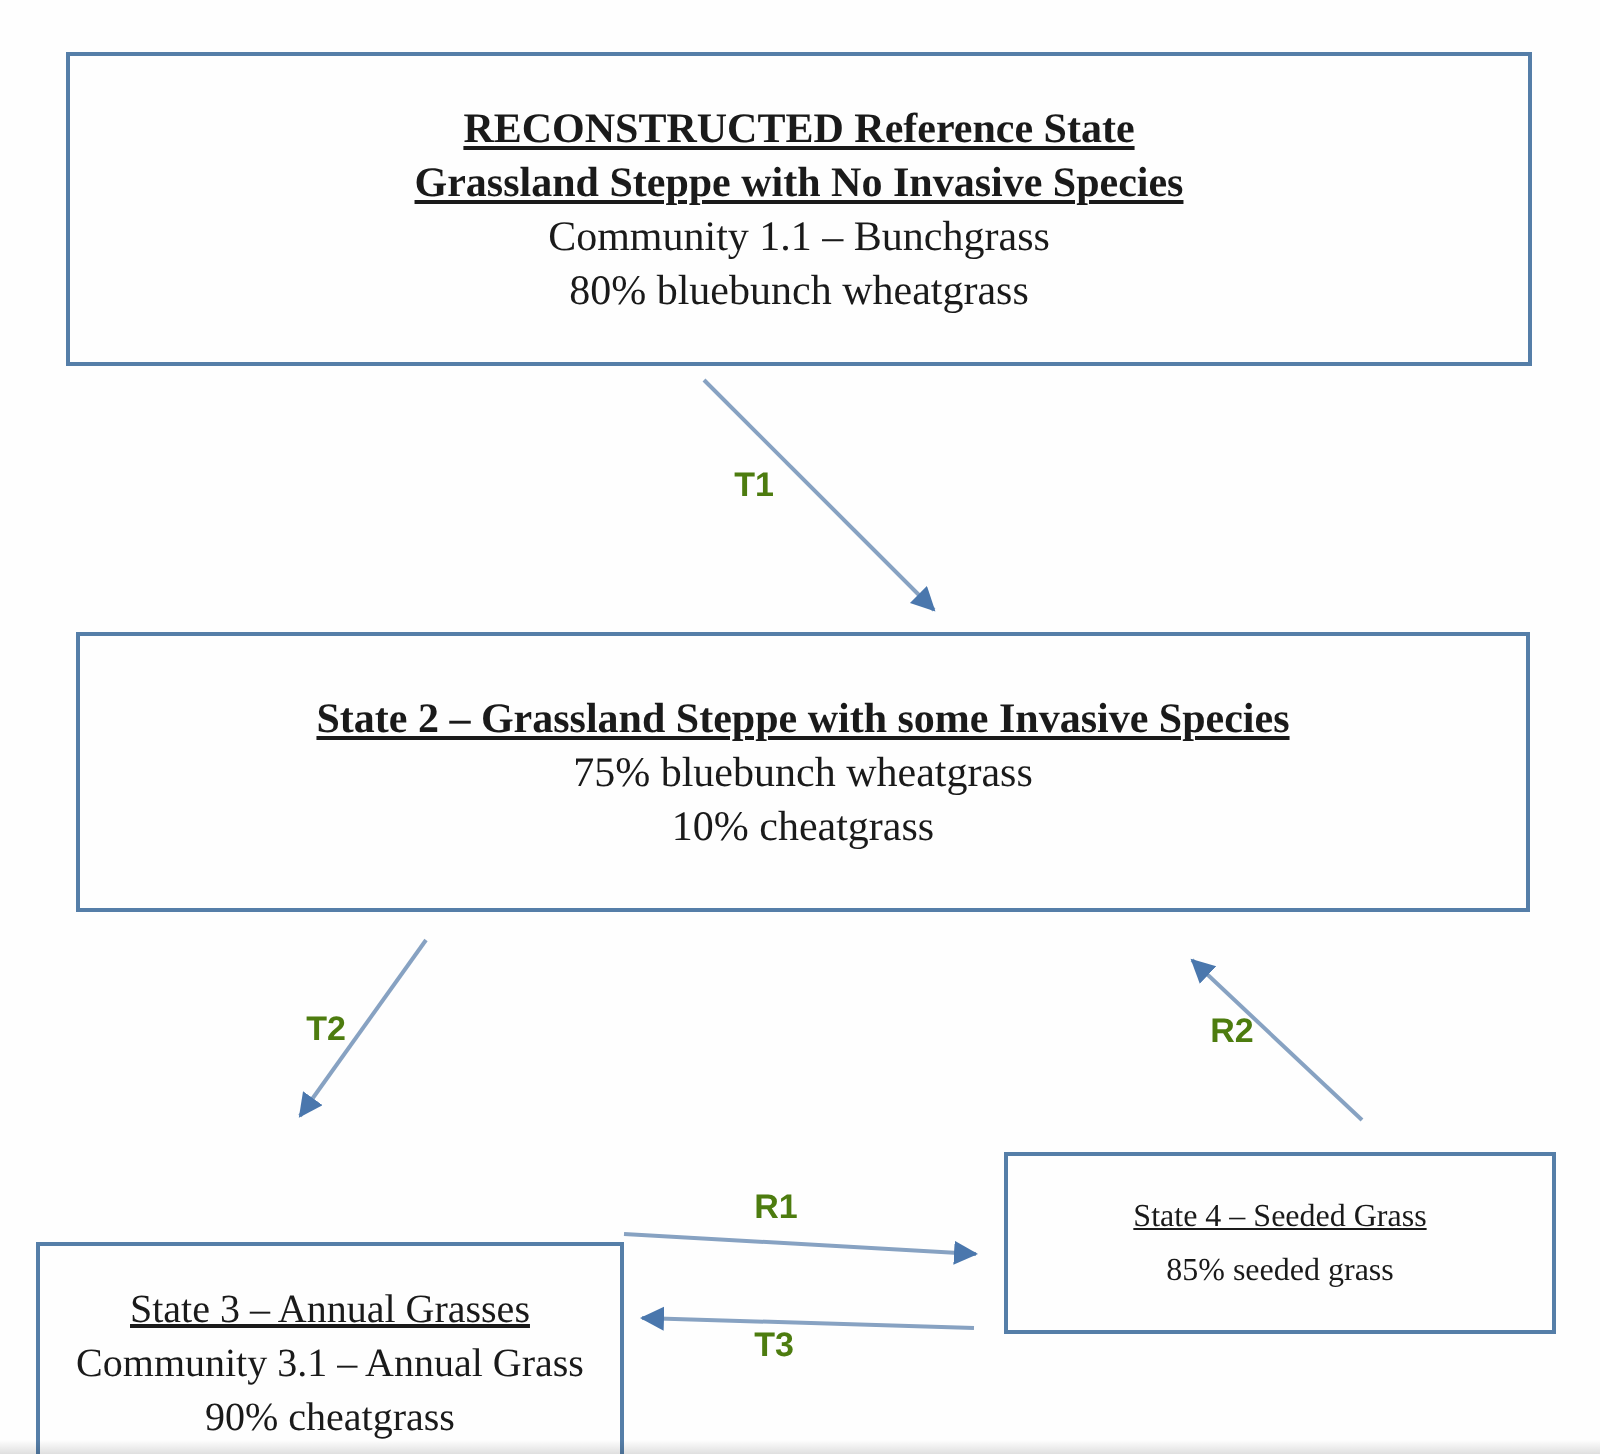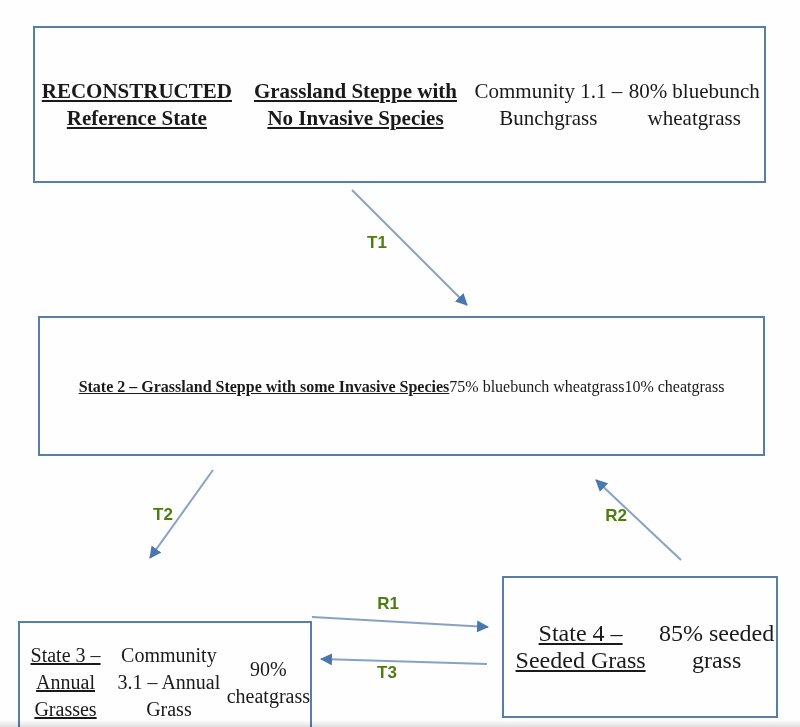--- a/index.html
+++ b/index.html
@@ -21,31 +21,31 @@
     top: 0;
     width: 800px;
     height: 727px;
     pointer-events: none;
   }
   .box {
     position: absolute;
     border: 2px solid #557ea8;
     background: #fefefe;
     display: flex;
-    flex-direction: row;
+    flex-direction: column;
     justify-content: center;
     align-items: center;
     text-align: center;
     color: #1a1a1a;
     box-sizing: border-box;
   }
   .box-reference  { left: 33px;  top: 26px;  width: 733px; height: 157px; font-size: 21px; line-height: 27px; }
-  .box-state2     { left: 38px;  top: 316px; width: 727px; height: 140px; font-size: 16px; line-height: 27px; }
+  .box-state2     { left: 38px;  top: 316px; width: 727px; height: 140px; font-size: 21px; line-height: 27px; }
   .box-state3     { left: 18px;  top: 574px; width: 294px; height: 123px; font-size: 20px; line-height: 27px; margin-top: 47px; }
-  .box-state4     { left: 502px; top: 576px; width: 276px; height: 142px; font-size: 24px; line-height: 27px; }
+  .box-state4     { left: 502px; top: 576px; width: 276px; height: 91px; font-size: 16px; line-height: 27px; }
   .box .title-bold {
     font-weight: 700;
     text-decoration: underline;
   }
   .box .title-plain {
     font-weight: 400;
     text-decoration: underline;
   }
   .arrow-label {
     position: absolute;

